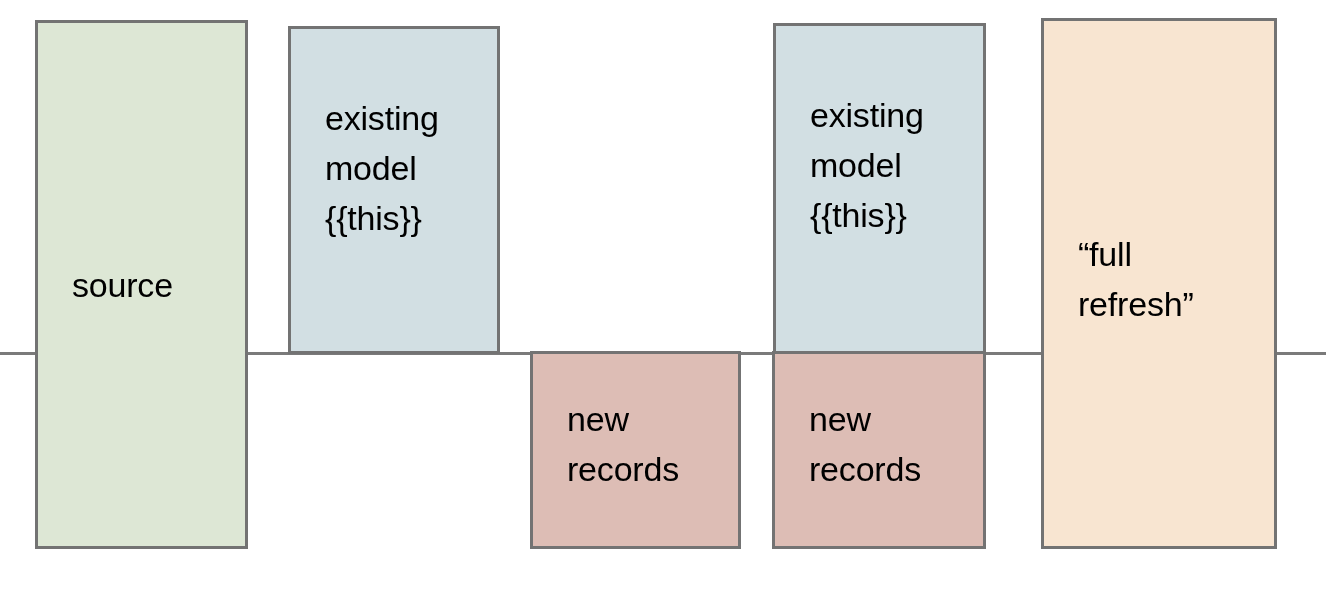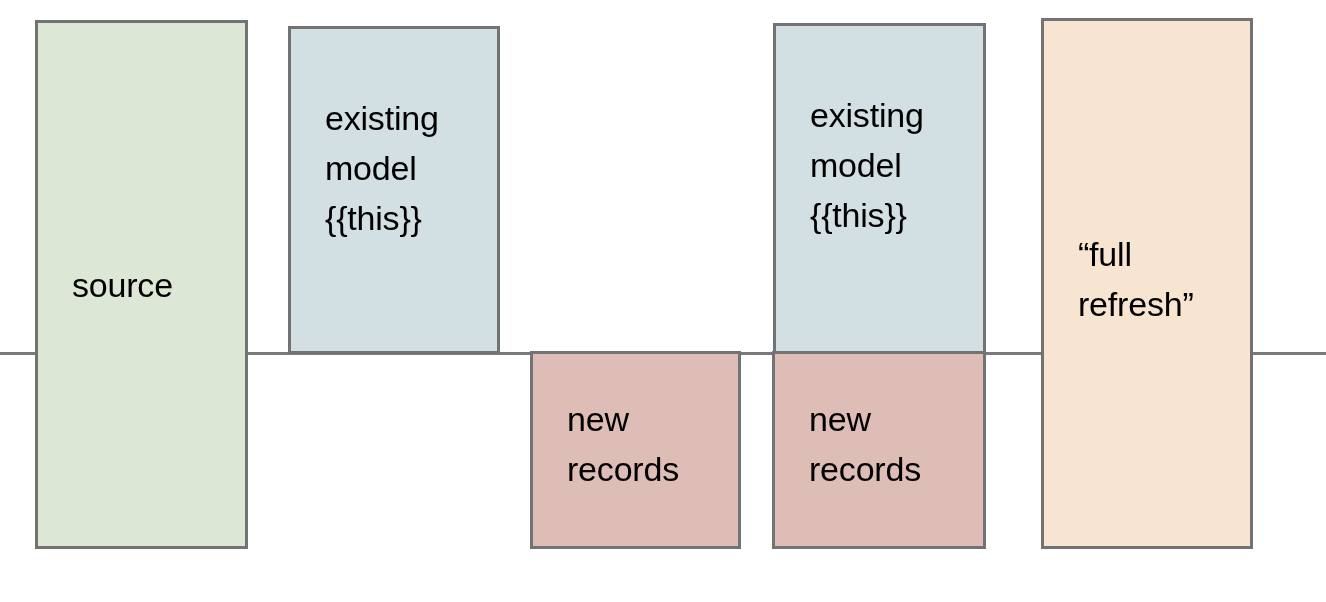--- a/index.html
+++ b/index.html
@@ -42,21 +42,21 @@
     padding-right: 10px;
     white-space: pre-line;
     text-align: left;
     letter-spacing: -0.2px;
   }
   .n-source   { left: 35px;   top: 20px;  width: 213px; height: 529px; background: #dde7d5; }
   .n-model-1  { left: 288px;  top: 26px;  width: 212px; height: 328px; background: #d2dfe3; }
   .n-new-1    { left: 530px;  top: 351px; width: 211px; height: 198px; background: #ddbdb5; }
   .n-model-2  { left: 773px;  top: 23px;  width: 213px; height: 331px; background: #d2dfe3; }
   .n-new-2    { left: 772px;  top: 351px; width: 214px; height: 198px; background: #ddbdb5; }
-  .n-refresh  { left: 1041px; top: 18px;  width: 212px; height: 531px; background: #f8e5d1; }
+  .n-refresh  { left: 1041px; top: 18px;  width: 236px; height: 531px; background: #f8e5d1; }
 
   
   .n-source .label   { transform: translateY(0px); }
   .n-model-1 .label  { transform: translateY(-22px); }
   .n-new-1 .label    { transform: translateY(-6px); }
   .n-model-2 .label  { transform: translateY(-24px); }
   .n-new-2 .label    { transform: translateY(-6px); }
   .n-refresh .label  { transform: translateY(-5px); }
 </style>
 </head>

